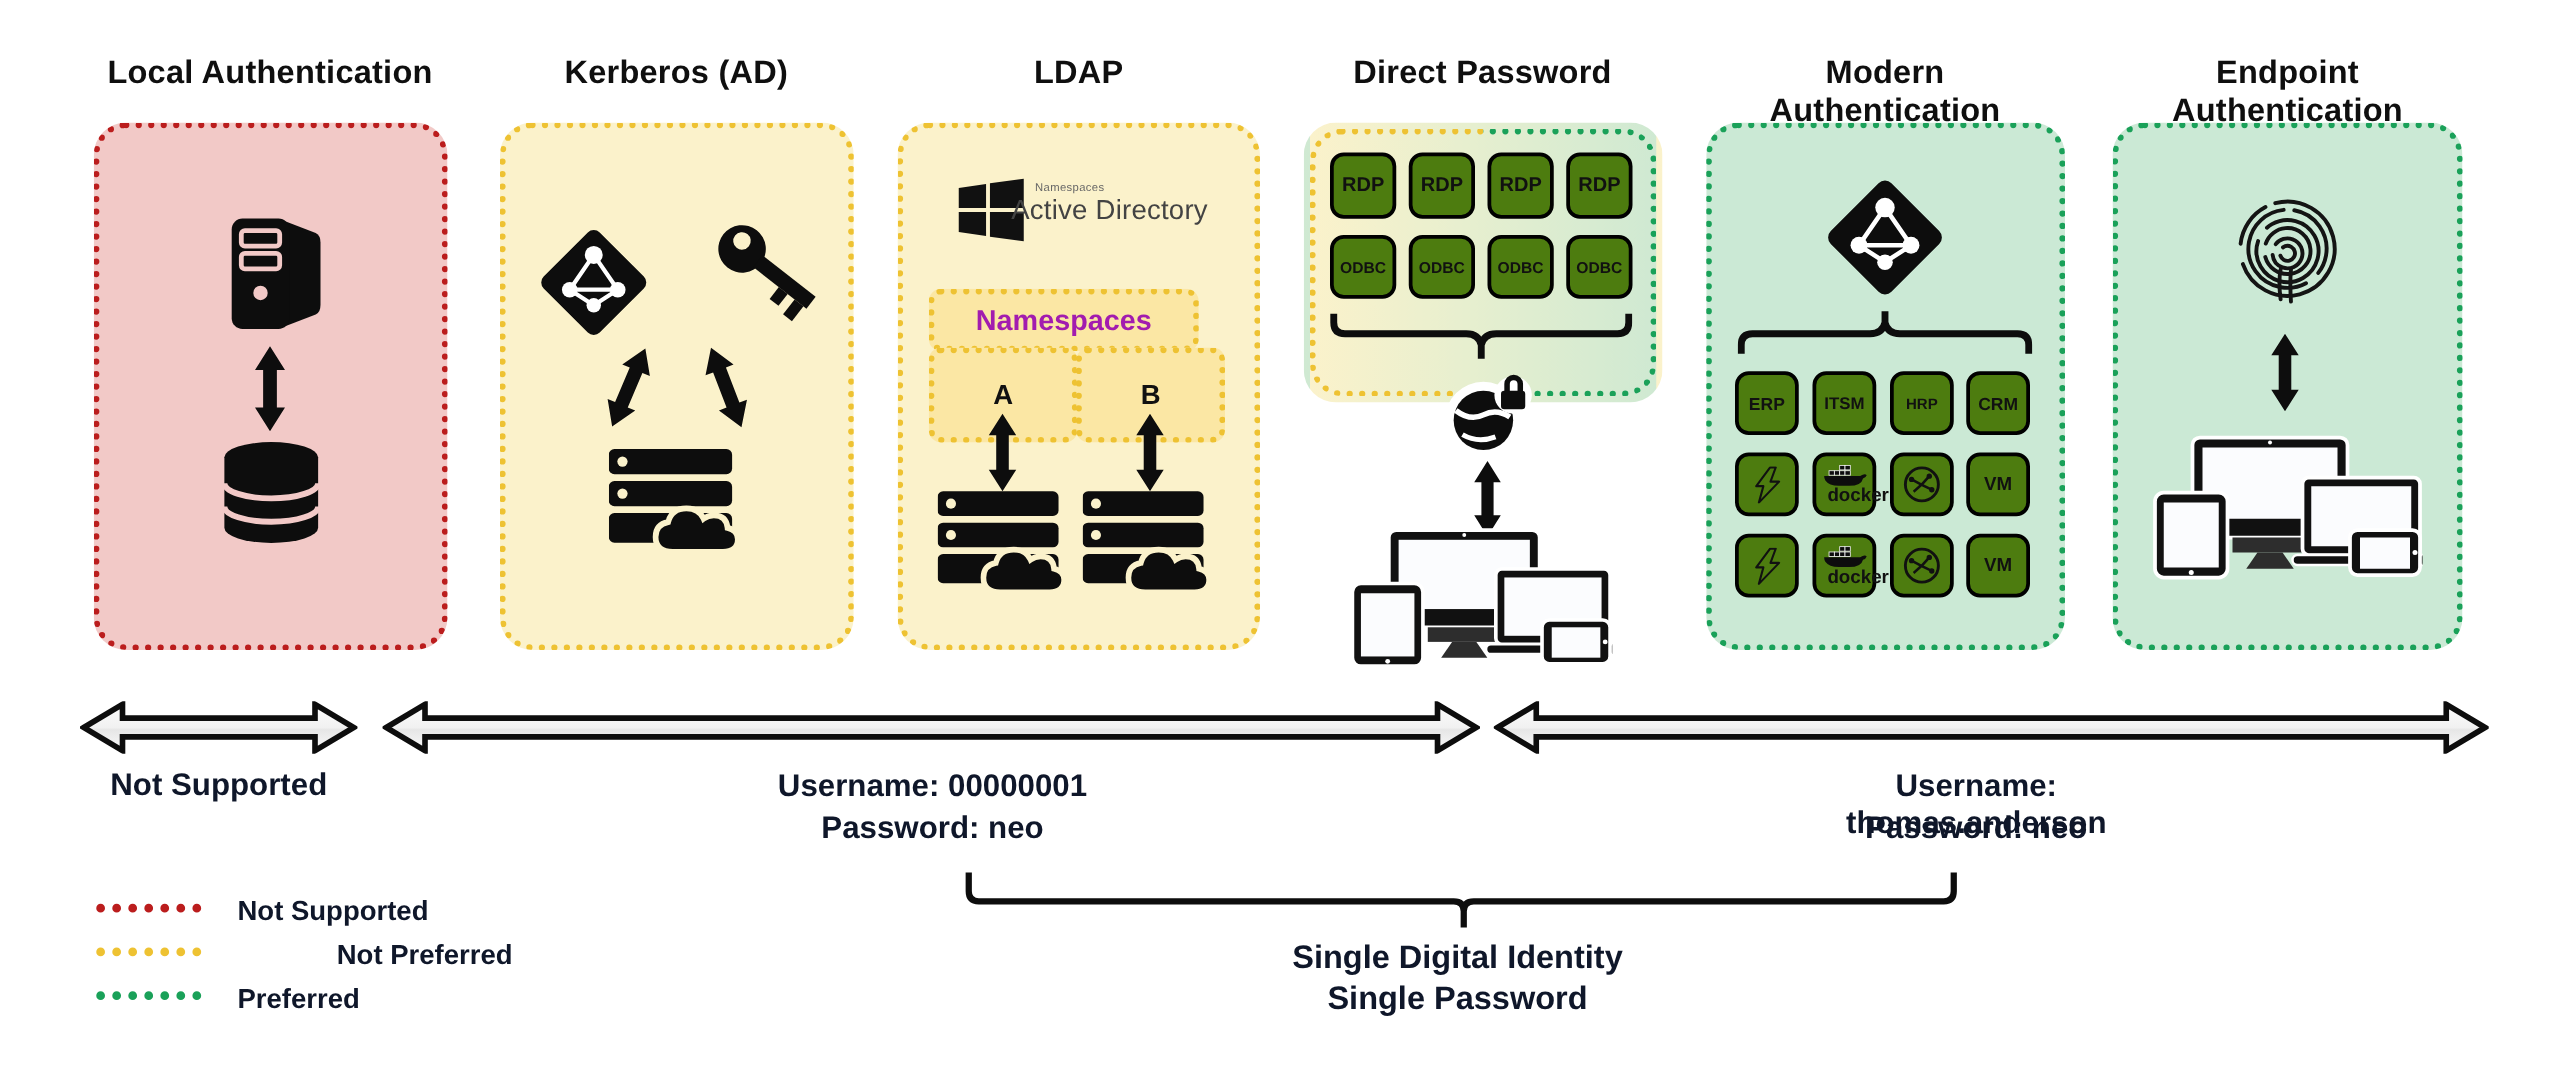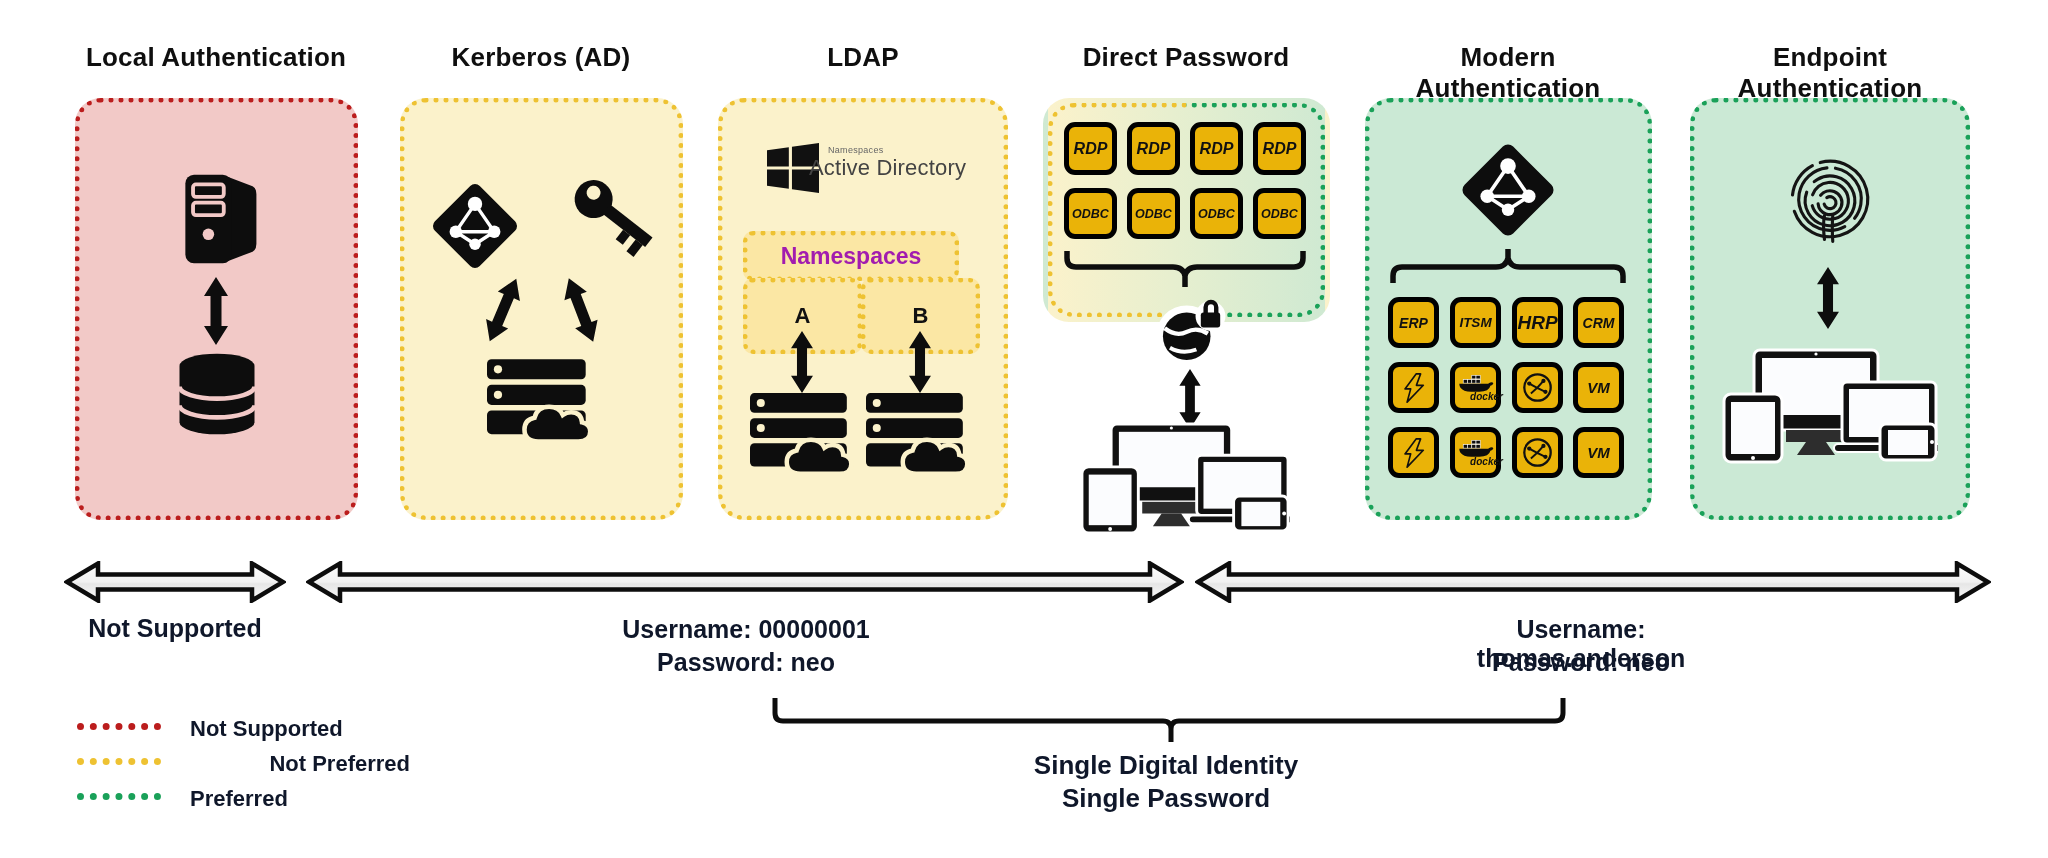--- a/index.html
+++ b/index.html
@@ -9,30 +9,30 @@
   svg{display:block;}
   .title{position:absolute;font-size:26px;font-weight:bold;text-align:center;letter-spacing:.2px;}
   .panel{position:absolute;box-sizing:border-box;border-radius:26px;border:5px dotted transparent;}
   .panel-red{border-color:#bb1d1d;background:#f2c9c7;}
   .panel-gold{border-color:#eec232;background:#fbf2cb;}
   .panel-green{border-color:#1aa159;background:#cbe9d5;}
   .panel-grad{background:linear-gradient(90deg,#fbf2cb 0%,#e7efcf 45%,#cfe9d2 100%);}
   .dc-border{position:absolute;inset:0;box-sizing:border-box;border-radius:26px;border:5px dotted;}
   .dc-border.left{border-color:#eec232;clip-path:inset(0 50% 0 0);}
   .dc-border.right{border-color:#1aa159;clip-path:inset(0 0 0 50%);}
-  .appbox{position:absolute;box-sizing:border-box;background:#eab308;border:5px solid #000000;
+  .appbox{position:absolute;box-sizing:border-box;background:#4d7c0f;border:3px solid #000000;
           border-radius:11px;display:flex;flex-direction:column;align-items:center;justify-content:center;
-          font-weight:bold;color:#111;font-style:italic;}
+          font-weight:bold;color:#111;}
   .nsbox{position:absolute;box-sizing:border-box;border:5px dotted #eec232;background:#fbe7a4;
          border-radius:10px;display:flex;align-items:center;justify-content:center;font-weight:bold;}
   .lbl{position:absolute;font-weight:bold;text-align:center;color:#0f172a;}
   .legend-line{position:absolute;width:84px;height:0;border-top:7px dotted;}
   .ad-brand{position:absolute;font-size:9px;color:#666;letter-spacing:.3px;}
   .ad-product{position:absolute;font-size:22px;color:#434343;font-weight:normal;letter-spacing:.2px;}
-  .docker-word{font-size:10px;font-weight:bold;margin-top:-3px;color:#111;margin-left:22px;}
+  .docker-word{font-size:15px;font-weight:bold;margin-top:-3px;color:#111;margin-left:22px;}
 </style>
 </head>
 <body>
 
 <div class="canvas">
 
   <svg width="0" height="0" style="position:absolute" aria-hidden="true">
     <defs>
       <linearGradient id="arrowGrad" x1="0" y1="0" x2="0" y2="1">
         <stop offset="0" stop-color="#fdfdfd"></stop>
@@ -217,21 +217,21 @@
 
   <svg class="abs" style="left:1456px;top:138px" width="104" height="104">
       <use href="#sym-azuread"></use>
     </svg>
   <svg class="abs" style="left:1390px;top:248px" width="236" height="36" viewBox="0 0 236 36">
     <path d="M3,35 V28 Q3,19 12,19 H106 Q116,19 118,10 V1 M233,35 V28 Q233,19 224,19 H130 Q120,19 118,10" fill="none" stroke="#0d0d0d" stroke-width="5.5"></path>
   </svg>
 
   <div class="appbox" style="left:1388px;top:297px;width:51px;height:51px;font-size:14px">ERP</div>
   <div class="appbox" style="left:1450px;top:297px;width:51px;height:51px;font-size:13.5px">ITSM</div>
-  <div class="appbox" style="left:1512px;top:297px;width:51px;height:51px;font-size:19px">HRP</div>
+  <div class="appbox" style="left:1512px;top:297px;width:51px;height:51px;font-size:12px">HRP</div>
   <div class="appbox" style="left:1573px;top:297px;width:51px;height:51px;font-size:14px">CRM</div>
 
   <div class="appbox" style="left:1388px;top:362px;width:51px;height:51px">
     <svg width="30" height="30">
         <use href="#sym-bolt"></use>
       </svg>
   </div>
   <div class="appbox" style="left:1450px;top:362px;width:51px;height:51px">
     <svg width="36" height="21">
         <use href="#sym-docker"></use>

